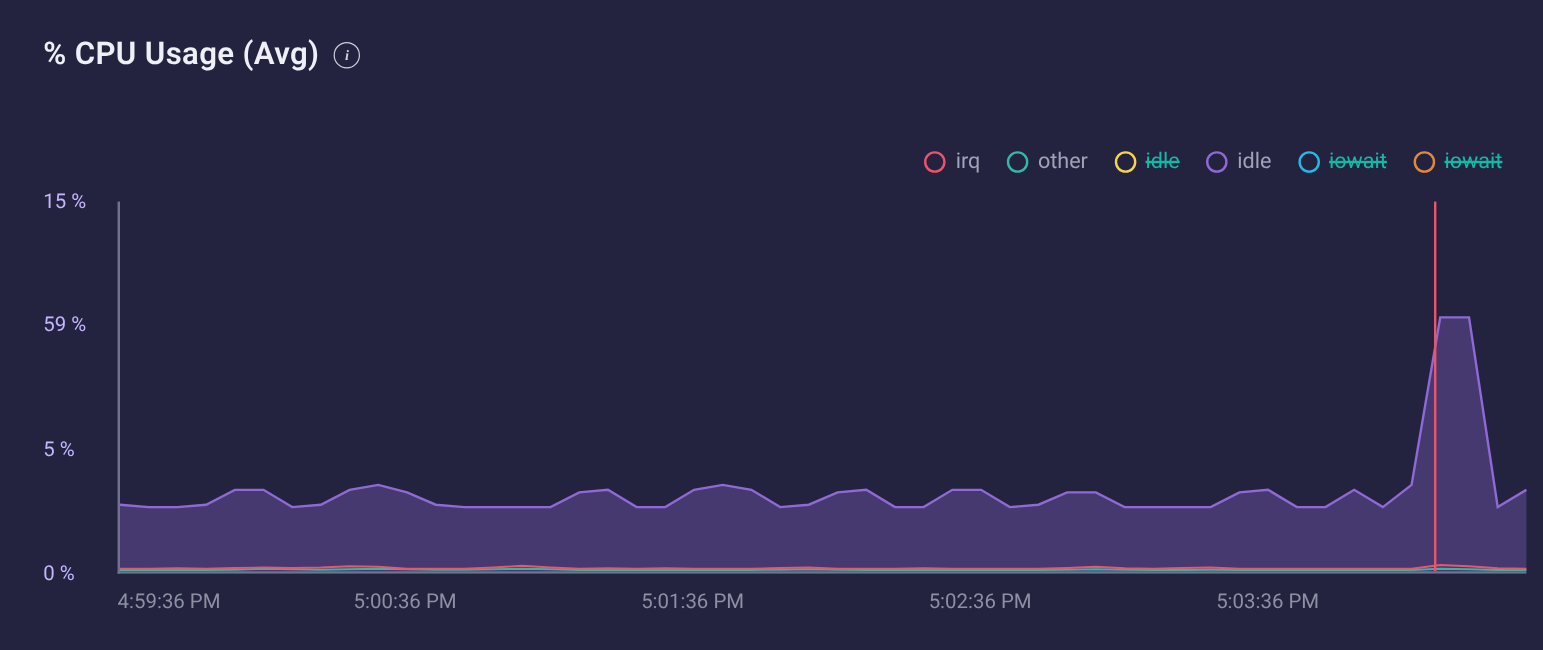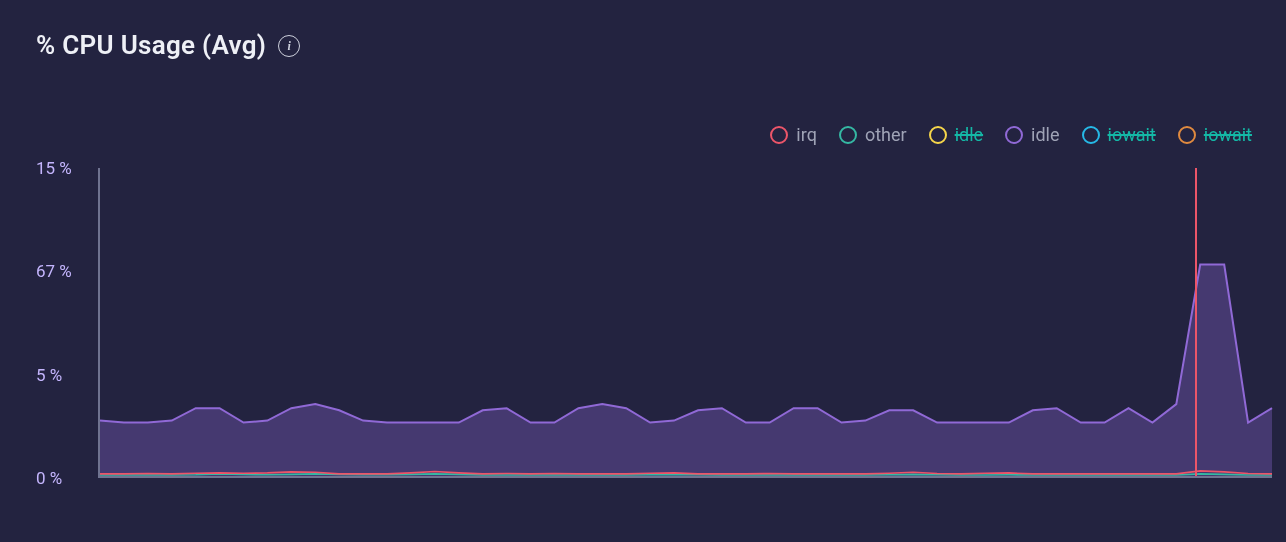--- a/index.html
+++ b/index.html
@@ -182,27 +182,34 @@
       <span class="legend-item disabled">
         <span class="legswatch" style="border-color: rgb(224, 138, 63);"></span>
         <span class="legtext">iowait</span>
       </span>
     </div>
 
   <div class="plot">
     <div class="y-labels">
         <div class="y-lab" style="top: 320px;">0 %</div>
         <div class="y-lab" style="top: 216.667px;">5 %</div>
-        <div class="y-lab" style="top: 113.333px;">67 %</div>
+        <div class="y-lab" style="top: 113.333px;">59 %</div>
         <div class="y-lab" style="top: 10px;">15 %</div>
       </div>
     <div class="chart-area">
       <svg class="lines" preserveAspectRatio="none" viewBox="0 0 1172 308">
           <path d="M 0 308 L 0.0 252.6 L 23.9 254.6 L 47.8 254.6 L 71.8 252.6 L 95.7 240.2 L 119.6 240.2 L 143.5 254.6 L 167.4 252.6 L 191.3 240.2 L 215.3 236.1 L 239.2 242.3 L 263.1 252.6 L 287.0 254.6 L 310.9 254.6 L 334.9 254.6 L 358.8 254.6 L 382.7 242.3 L 406.6 240.2 L 430.5 254.6 L 454.4 254.6 L 478.4 240.2 L 502.3 236.1 L 526.2 240.2 L 550.1 254.6 L 574.0 252.6 L 598.0 242.3 L 621.9 240.2 L 645.8 254.6 L 669.7 254.6 L 693.6 240.2 L 717.6 240.2 L 741.5 254.6 L 765.4 252.6 L 789.3 242.3 L 813.2 242.3 L 837.1 254.6 L 861.1 254.6 L 885.0 254.6 L 908.9 254.6 L 932.8 242.3 L 956.7 240.2 L 980.7 254.6 L 1004.6 254.6 L 1028.5 240.2 L 1052.4 254.6 L 1076.3 236.1 L 1100.2 96.5 L 1124.2 96.5 L 1148.1 254.6 L 1172.0 240.2 L 1172 308 Z" fill="#9069d6" fill-opacity="0.32" stroke="none"></path>
           <path d="M 0.0 252.6 L 23.9 254.6 L 47.8 254.6 L 71.8 252.6 L 95.7 240.2 L 119.6 240.2 L 143.5 254.6 L 167.4 252.6 L 191.3 240.2 L 215.3 236.1 L 239.2 242.3 L 263.1 252.6 L 287.0 254.6 L 310.9 254.6 L 334.9 254.6 L 358.8 254.6 L 382.7 242.3 L 406.6 240.2 L 430.5 254.6 L 454.4 254.6 L 478.4 240.2 L 502.3 236.1 L 526.2 240.2 L 550.1 254.6 L 574.0 252.6 L 598.0 242.3 L 621.9 240.2 L 645.8 254.6 L 669.7 254.6 L 693.6 240.2 L 717.6 240.2 L 741.5 254.6 L 765.4 252.6 L 789.3 242.3 L 813.2 242.3 L 837.1 254.6 L 861.1 254.6 L 885.0 254.6 L 908.9 254.6 L 932.8 242.3 L 956.7 240.2 L 980.7 254.6 L 1004.6 254.6 L 1028.5 240.2 L 1052.4 254.6 L 1076.3 236.1 L 1100.2 96.5 L 1124.2 96.5 L 1148.1 254.6 L 1172.0 240.2" fill="none" stroke="#9069d6" stroke-width="2"></path>
           <path d="M 0.0 307.0 L 23.9 307.0 L 47.8 307.0 L 71.8 307.0 L 95.7 306.8 L 119.6 305.9 L 143.5 306.4 L 167.4 306.8 L 191.3 306.4 L 215.3 305.9 L 239.2 306.4 L 263.1 306.8 L 287.0 306.8 L 310.9 306.4 L 334.9 305.9 L 358.8 306.4 L 382.7 307.0 L 406.6 307.0 L 430.5 307.0 L 454.4 307.0 L 478.4 307.0 L 502.3 307.0 L 526.2 307.0 L 550.1 306.8 L 574.0 306.4 L 598.0 306.8 L 621.9 307.0 L 645.8 307.0 L 669.7 307.0 L 693.6 307.0 L 717.6 307.0 L 741.5 307.0 L 765.4 307.0 L 789.3 306.8 L 813.2 306.4 L 837.1 306.8 L 861.1 307.0 L 885.0 307.0 L 908.9 306.8 L 932.8 307.0 L 956.7 307.0 L 980.7 307.0 L 1004.6 307.0 L 1028.5 307.0 L 1052.4 307.0 L 1076.3 307.0 L 1100.2 305.9 L 1124.2 306.4 L 1148.1 307.0 L 1172.0 307.0" fill="none" stroke="#35b8a3" stroke-width="1.6"></path>
           <path d="M 0.0 305.9 L 23.9 305.9 L 47.8 305.5 L 71.8 305.9 L 95.7 305.3 L 119.6 304.9 L 143.5 305.3 L 167.4 304.9 L 191.3 303.9 L 215.3 304.3 L 239.2 305.9 L 263.1 305.9 L 287.0 305.9 L 310.9 304.9 L 334.9 303.5 L 358.8 304.9 L 382.7 305.9 L 406.6 305.5 L 430.5 305.9 L 454.4 305.5 L 478.4 305.9 L 502.3 305.9 L 526.2 305.9 L 550.1 305.3 L 574.0 304.9 L 598.0 305.9 L 621.9 305.9 L 645.8 305.9 L 669.7 305.5 L 693.6 305.9 L 717.6 305.9 L 741.5 305.9 L 765.4 305.9 L 789.3 305.3 L 813.2 304.3 L 837.1 305.5 L 861.1 305.9 L 885.0 305.3 L 908.9 304.9 L 932.8 305.9 L 956.7 305.9 L 980.7 305.9 L 1004.6 305.9 L 1028.5 305.9 L 1052.4 305.9 L 1076.3 305.9 L 1100.2 302.9 L 1124.2 303.9 L 1148.1 305.5 L 1172.0 305.9" fill="none" stroke="#ec5569" stroke-width="1.6"></path>
         </svg>
       <div class="cursor-line" style="left: 1094.65px;"></div>
     </div>
+    <div class="x-labels">
+        <div class="x-lab" style="left: 0px; transform: translateX(0px);">4:59:36 PM</div>
+        <div class="x-lab" style="left: 239.592px;">5:00:36 PM</div>
+        <div class="x-lab" style="left: 479.184px;">5:01:36 PM</div>
+        <div class="x-lab" style="left: 718.776px;">5:02:36 PM</div>
+        <div class="x-lab" style="left: 958.367px;">5:03:36 PM</div>
+      </div>
   </div>
 
 </div>
 
 </body></html>

